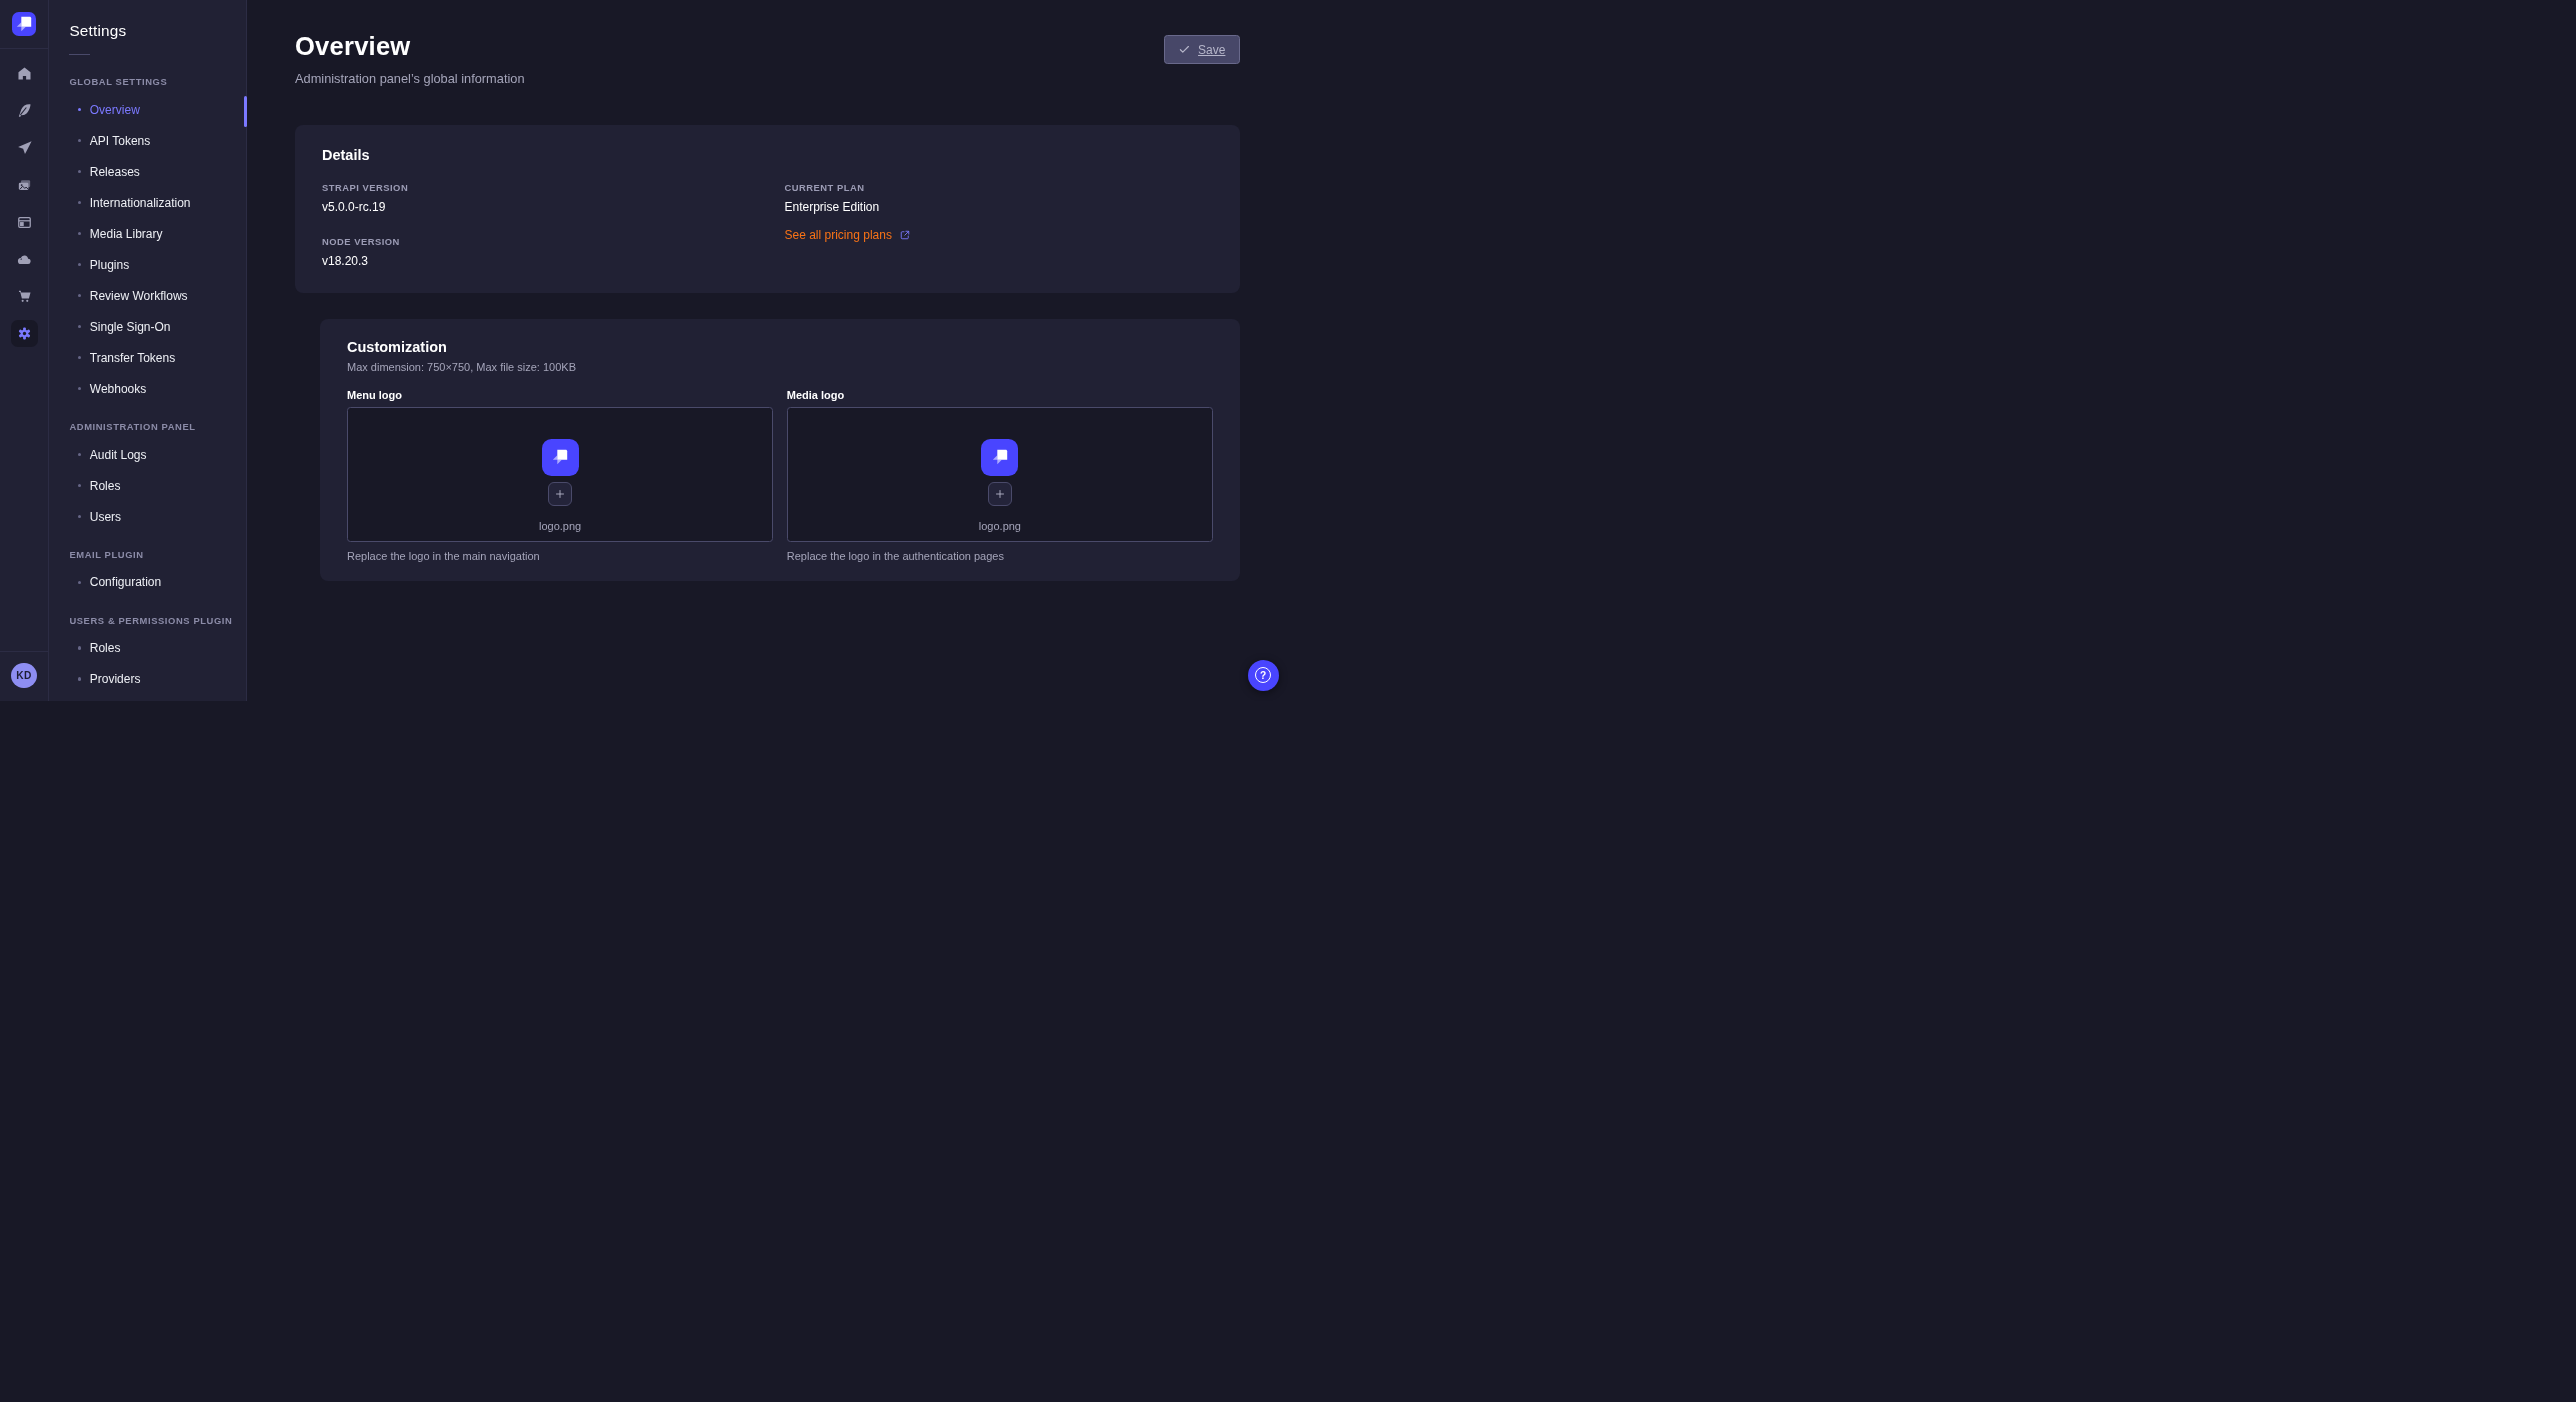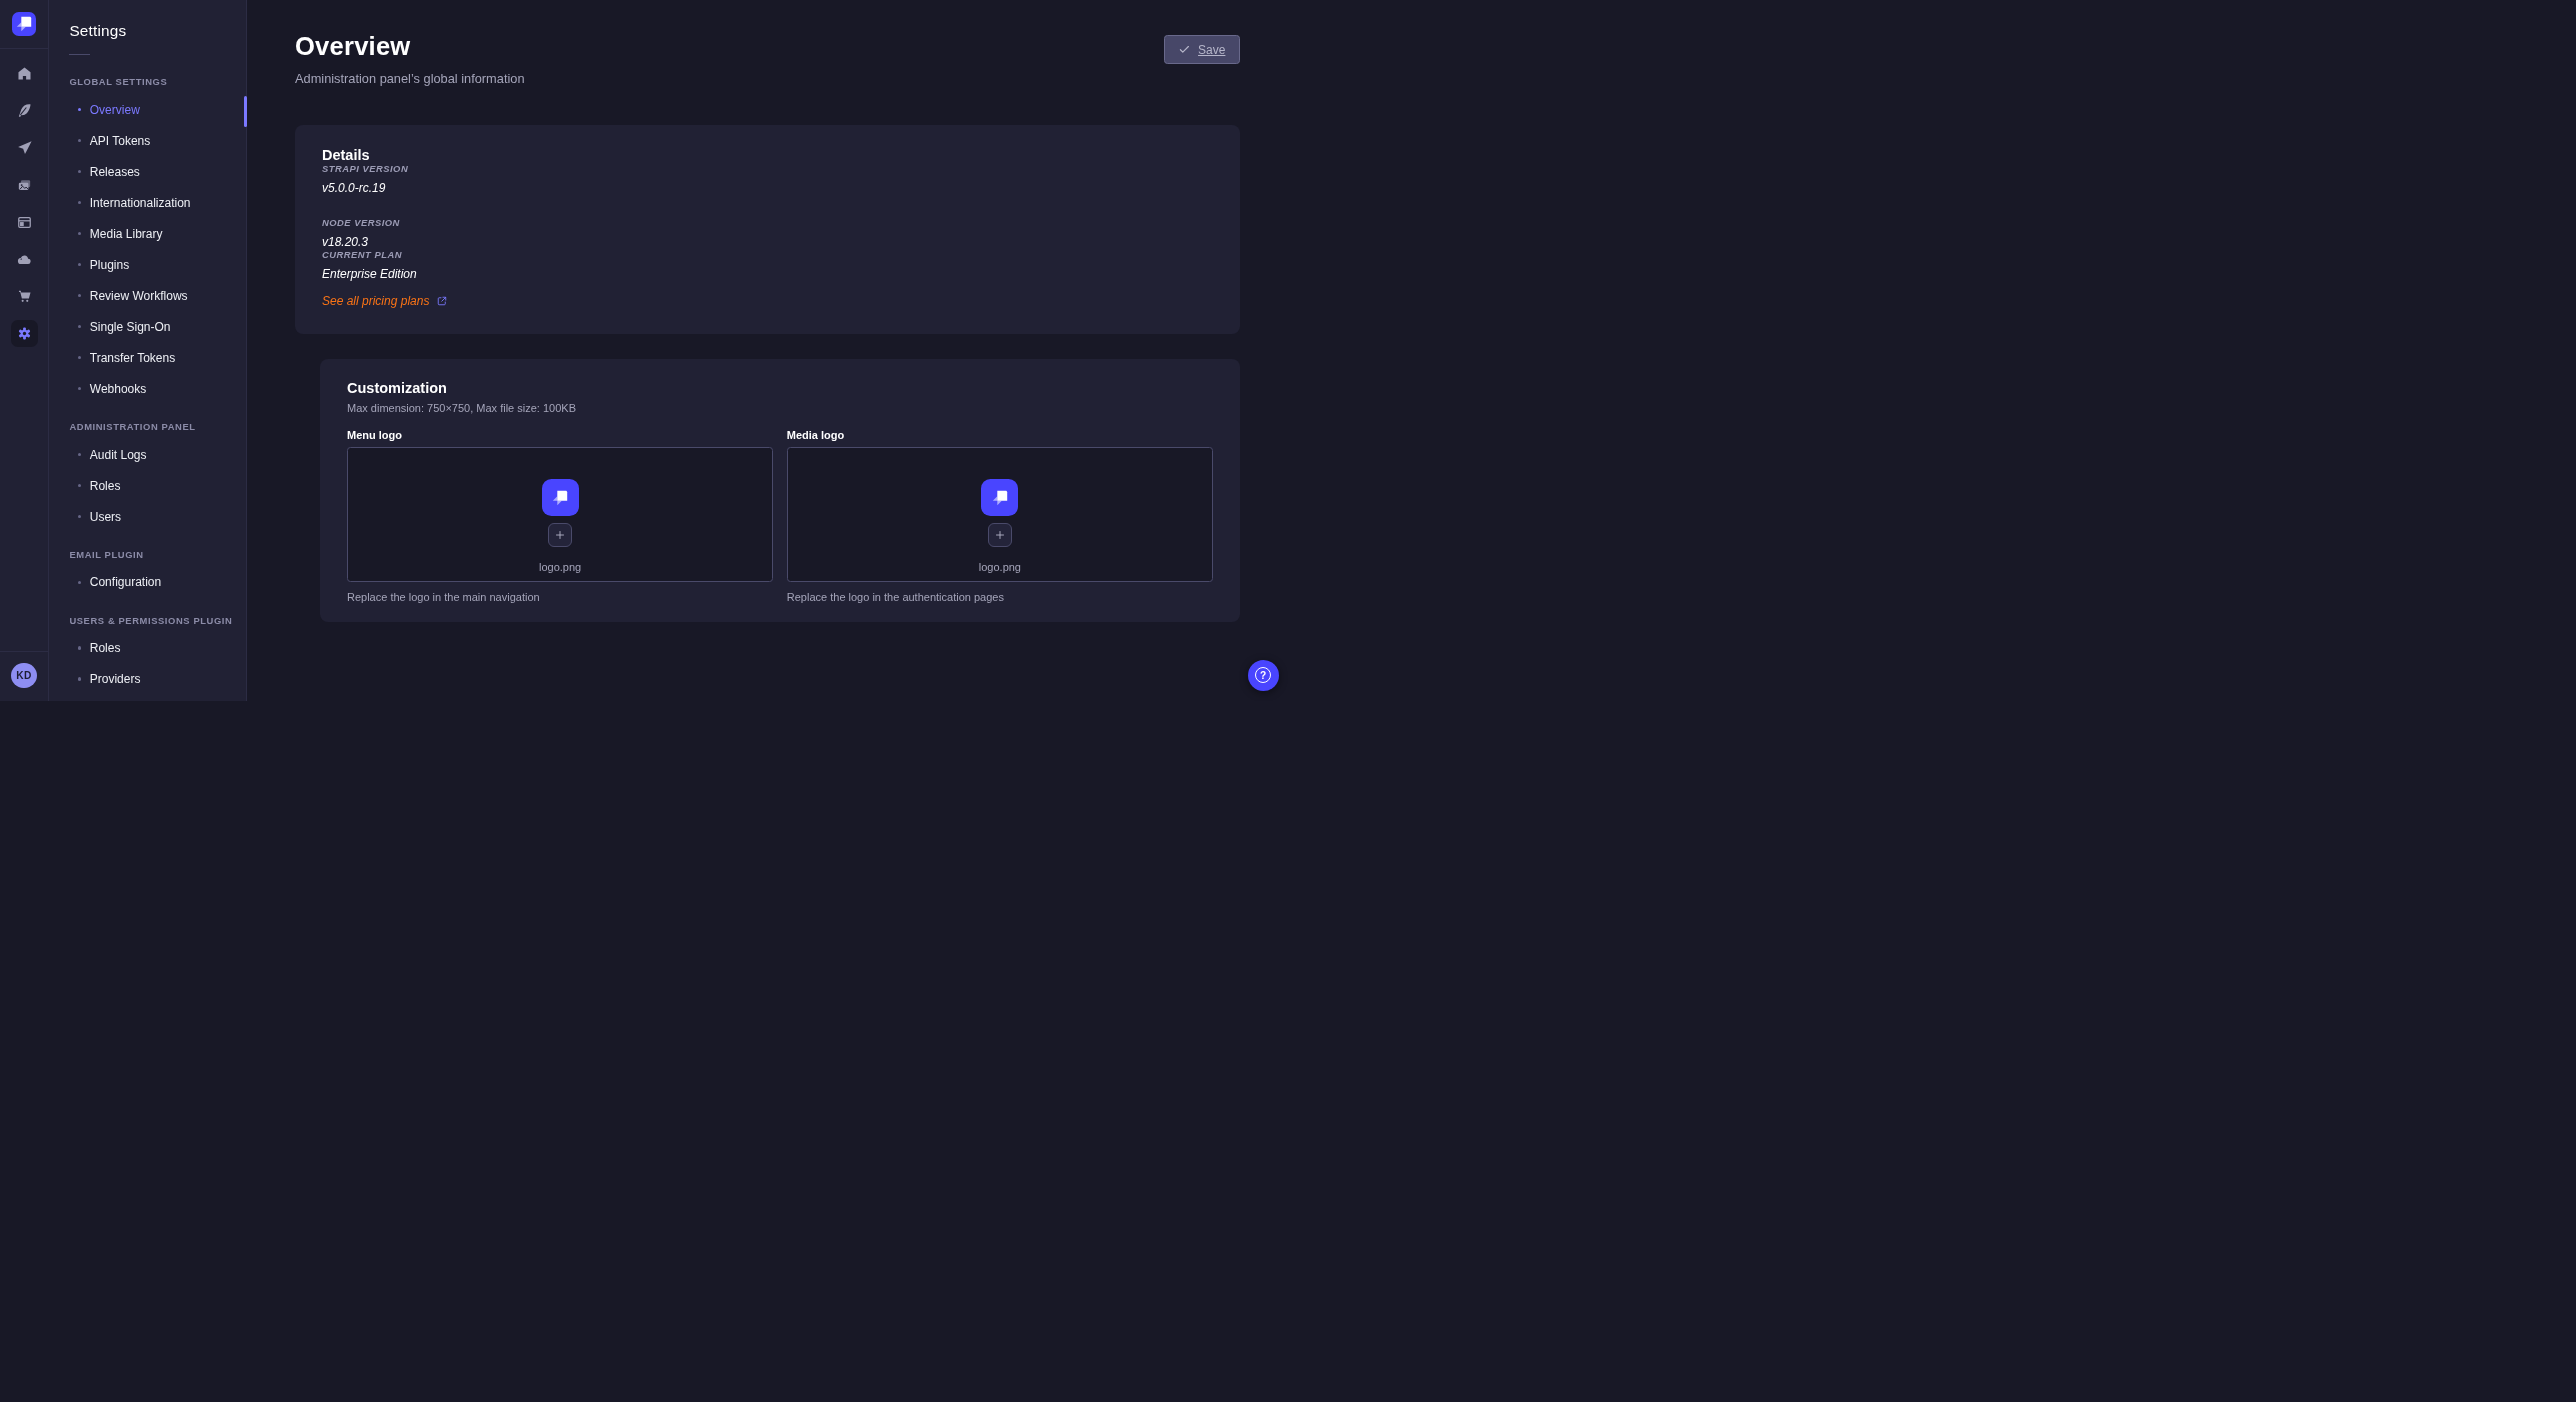--- a/index.html
+++ b/index.html
@@ -73,21 +73,21 @@
   .save-btn {
     margin-top: 3.4px; height: 29px; padding: 0 13.6px;
     display: flex; align-items: center; gap: 6.8px;
     background: #474768; border: 0.9px solid #69698b; border-radius: 3.4px;
     color: #b6b6ca; font-size: 12px; font-family: inherit; cursor: default; text-decoration: underline;
   }
   .save-btn svg { width: 12.8px; height: 12.8px; }
   .card { background: #212134; border-radius: 8px; padding: 22px 27px 25.6px; }
   .card h2 { font-size: 14.5px; font-weight: bold; }
   .details-card { margin-top: 39px; }
-  .details-grid { display: grid; grid-template-columns: 1fr; column-gap: 34px; font-style: italic; }
+  .details-grid { margin-top: 19px; display: grid; grid-template-columns: 1fr 1fr; column-gap: 34px; }
   .field + .field { margin-top: 22px; }
   .field-label { font-size: 9.4px; font-weight: bold; letter-spacing: 0.5px; color: #9c9cb5; }
   .field-value { margin-top: 6.8px; font-size: 12px; color: #ffffff; }
   .pricing-link {
     margin-top: 13.6px; display: inline-flex; align-items: center; gap: 6.8px;
     color: #f97316; font-size: 12px; cursor: pointer; text-decoration: none;
   }
   .pricing-link svg { width: 12px; height: 12px; }
   .customization-card { margin-top: 25.6px; padding: 20.4px 27px 19px; margin-left: 25px; }
   .card-sub { margin-top: 6px; font-size: 11px; color: #a5a5ba; }

